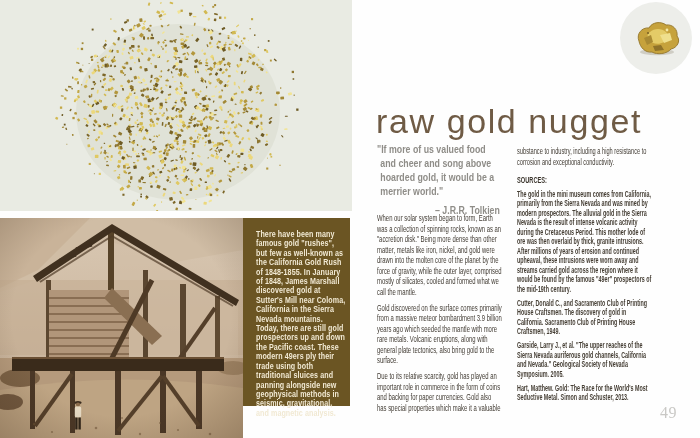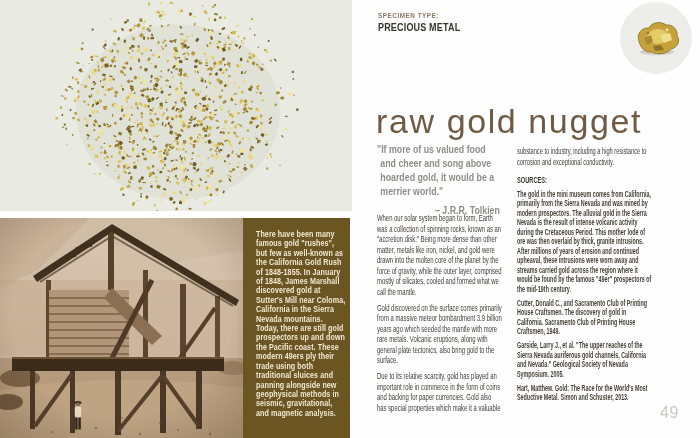--- a/index.html
+++ b/index.html
@@ -6,21 +6,21 @@
   .spread{
     position:relative;width:700px;height:438px;background:#fefefe;overflow:hidden;
     font-family:"Liberation Sans",sans-serif;
   }
   
   .flakes-photo{position:absolute;left:0;top:0;width:352px;height:211px;background:#e9ebe3;}
   .flakes-photo svg{display:block;width:352px;height:211px;}
   .vintage-photo{position:absolute;left:0;top:218px;width:243px;height:220px;}
   .vintage-photo svg{display:block;width:243px;height:220px;}
   .sidebar{
-    position:absolute;left:243px;top:218px;width:107px;height:220px;
+    position:absolute;left:243px;top:218px;width:107px;height:188px;
     background:#6b5523;box-sizing:border-box;padding:12px 0 0 13px;
   }
   .sidebar-text{
     width:112px;transform:scaleX(0.81);transform-origin:left top;
     color:#f1e9d3;font-size:8.8px;font-weight:bold;line-height:9.4px;letter-spacing:0.1px;
   }
   
   .spec{position:absolute;top:12px;}
   .spec-1{left:378px;}
   .spec-2{left:447px;}
@@ -47,21 +47,21 @@
     position:absolute;left:377px;top:213px;width:198px;
     transform:scaleX(0.63);transform-origin:left top;
   }
   .col-2{
     position:absolute;left:517px;top:146px;width:226px;
     transform:scaleX(0.605);transform-origin:left top;
   }
   .sources-heading{margin:8px 0 4px 0;font-size:9.4px;font-weight:bold;color:#3c362e;}
   .sources-text{font-weight:bold;color:#453e34;font-size:8.9px;line-height:9.5px;}
   .sources-text p{margin:0 0 4.5px 0;}
-  .page-number{position:absolute;left:660px;top:404px;font-size:16px;color:#c9c8c5;letter-spacing:0.5px;}
+  .page-number{position:absolute;left:660px;top:404px;font-size:16px;color:#c9c8c5;letter-spacing:0.5px;font-family:Liberation Serif, serif;}
 </style>
 </head>
 <body>
 
 <div class="spread">
 
   <div class="flakes-photo">
     <svg id="flakes-svg" viewBox="0 0 352 211" xmlns="http://www.w3.org/2000/svg">
         <ellipse cx="178" cy="112" rx="102" ry="88" fill="#e0e2d7"></ellipse>
         <rect x="199.2" y="183.9" width="2.6" height="2.1" rx="0.5" fill="#d2b951" transform="rotate(51 199.2 183.9)"></rect>
@@ -1151,24 +1151,20 @@
           <circle cx="160" cy="205" r="1"></circle>
       </g>
       <rect x="0" y="0" width="243" height="220" fill="url(#vign)"></rect>
     </svg>
   </div>
 
   <aside class="sidebar">
     <div class="sidebar-text">There have been many famous gold "rushes", but few as well-known as the California Gold Rush of 1848-1855. In January of 1848, James Marshall discovered gold at Sutter's Mill near Coloma, California in the Sierra Nevada mountains. Today, there are still gold prospectors up and down the Pacific coast. These modern 49ers ply their trade using both traditional sluices and panning alongside new geophysical methods in seismic, gravitational, and magnetic analysis.</div>
   </aside>
 
-  <div class="spec spec-1">
-    <div class="spec-label">SPECIMEN TYPE:</div>
-    <div class="spec-value">PRECIOUS METAL</div>
-  </div>
 
   <div class="nugget-photo">
     <svg viewBox="0 0 72 72" xmlns="http://www.w3.org/2000/svg">
       <circle cx="36" cy="36" r="36" fill="#edeeea"></circle>
       <ellipse cx="37" cy="50" rx="17" ry="3.2" fill="rgba(140,130,110,0.3)"></ellipse>
       <path d="M19,39 C16,32 22,25 29,26 C32,20 41,19 46,23 C53,22 58,28 57,34 C61,39 57,46 51,47 C47,52 37,53 32,50 C25,51 20,45 19,39 Z" fill="#c6a23c" stroke="#9a7d33" stroke-width="1"></path>
       <path d="M30,30 C34,26 42,26 46,30 C49,33 48,38 44,40 C39,43 32,42 29,38 C27,35 27,32 30,30 Z" fill="#e4cb67"></path>
       <polygon points="40,33 50,31 52,38 44,41" fill="#efdf8d"></polygon>
       <polygon points="24,36 31,33 33,40 27,43" fill="#a98a33"></polygon>
       <polygon points="33,44 41,43 44,48 35,49" fill="#8f7229"></polygon>

